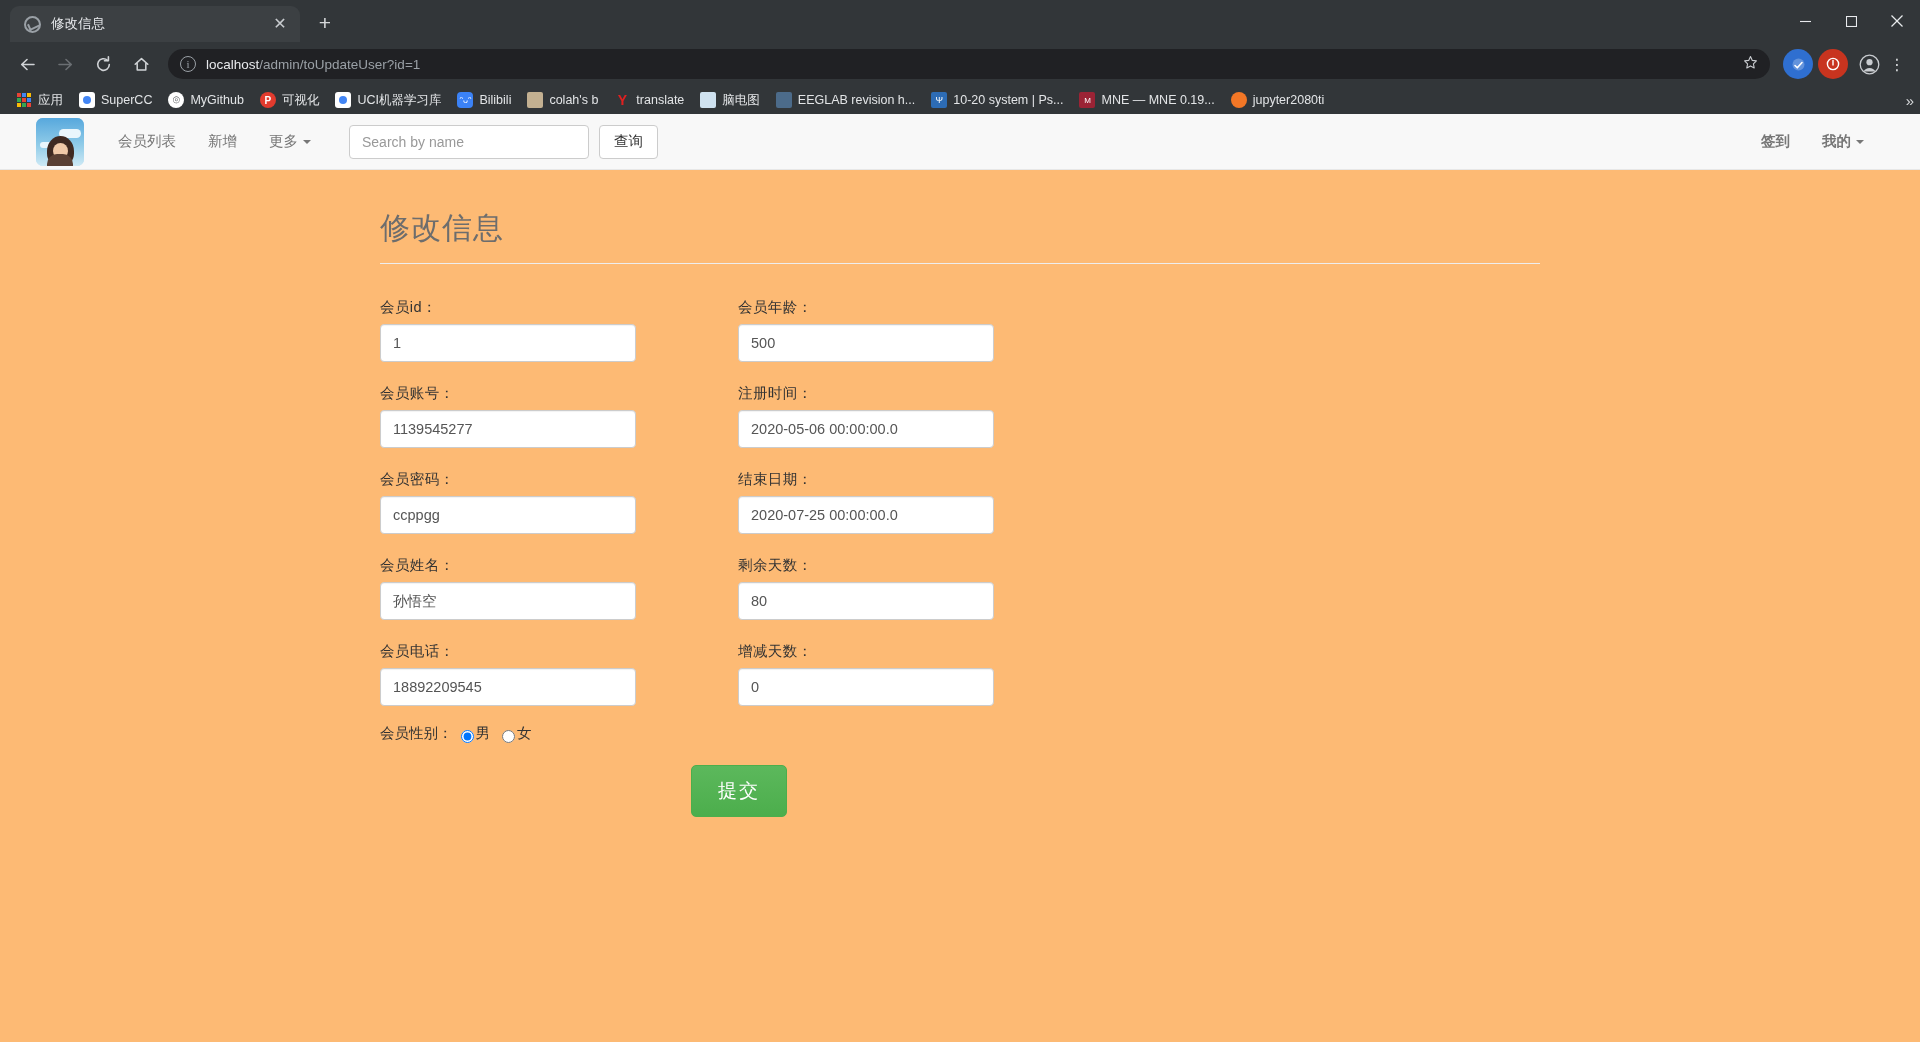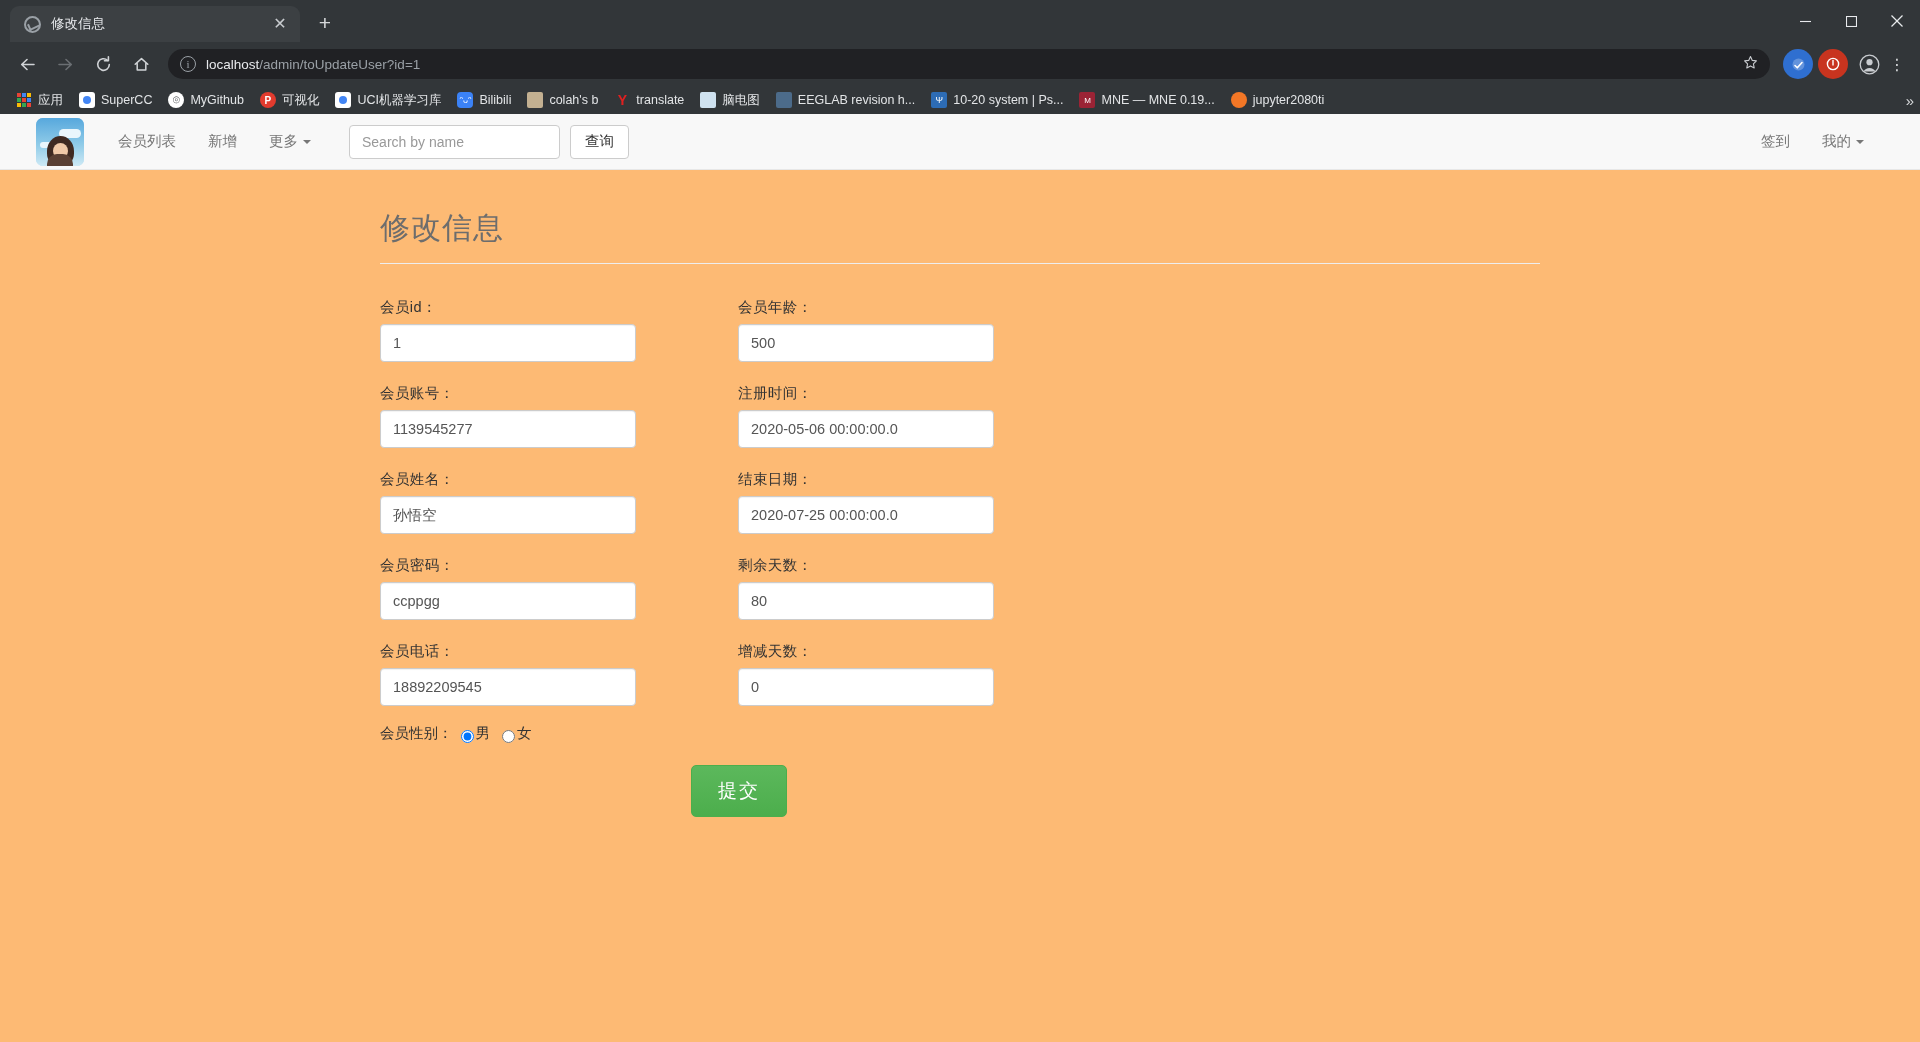--- a/index.html
+++ b/index.html
@@ -86,30 +86,30 @@
   .brand .hair { position:absolute; width:27px; height:30px; background:#3f2a22; border-radius:50% 50% 42% 42%;
                  left:11px; bottom:0; }
   .brand .face { position:absolute; width:15px; height:16px; background:#f0c9a8; border-radius:50%;
                  left:17px; bottom:7px; }
   .brand .body { position:absolute; width:26px; height:12px; background:#5a4034; border-radius:10px 10px 0 0;
                  left:11px; bottom:0; }
   .navlink { color:#777777; font-size:14.5px; padding:0 16px; white-space:nowrap; }
   .caret { display:inline-block; width:0; height:0; margin-left:5px; vertical-align:middle;
            border-left:4px solid transparent; border-right:4px solid transparent; border-top:4px solid #777; }
   .searchbox {
-    width:211px; height:34px; border:1px solid #cccccc; border-radius:4px; background:#fff;
+    width:240px; height:34px; border:1px solid #cccccc; border-radius:4px; background:#fff;
     margin-left:22px; padding:0 12px; font-size:14px; color:#555; outline:none;
     font-family:"Liberation Sans",sans-serif;
   }
   .searchbox::placeholder { color:#999; }
   .btn-search {
     height:34px; margin-left:10px; padding:0 14px; background:#fff; border:1px solid #cccccc;
     border-radius:4px; color:#333; font-size:14.5px; font-family:"Liberation Sans",sans-serif;
   }
-  .nav-right { margin-left:auto; display:flex; align-items:flex-end; }
+  .nav-right { margin-left:auto; display:flex; align-items:flex-end;font-weight:bold; }
 
   .container { width:1160px; margin:0 auto; padding-top:38px; }
   .page-title { font-size:30px; color:#6d6d6d; font-weight:400; margin:0 0 14px 0; letter-spacing:1px; }
   .hr { height:1px; background:#eeeeee; margin:0 0 34px 0; }
 
   .form-grid { display:flex; }
   .col { width:358px; }
   .col.right { margin-left:0px; }
   .fgroup { margin-bottom:22px; }
   .flabel { display:block; font-size:14.5px; color:#333333; margin-bottom:7px; letter-spacing:.4px; }
@@ -318,26 +318,26 @@
       <div class="col">
         <div class="fgroup">
           <label class="flabel">会员id：</label>
           <input class="finput" value="1" style="">
         </div>
         <div class="fgroup">
           <label class="flabel">会员账号：</label>
           <input class="finput" value="1139545277" style="">
         </div>
         <div class="fgroup">
+          <label class="flabel">会员密码：</label>
+          <input class="finput" value="ccppgg" style="">
+        </div>
+        <div class="fgroup">
           <label class="flabel">会员姓名：</label>
           <input class="finput" value="孙悟空" style="">
-        </div>
-        <div class="fgroup">
-          <label class="flabel">会员密码：</label>
-          <input class="finput" value="ccppgg" style="">
         </div>
         <div class="fgroup">
           <label class="flabel">会员电话：</label>
           <input class="finput" value="18892209545" style="">
         </div>
         <div class="radio-row">
           <span>会员性别：</span>
           <input type="radio" name="gender" checked="" style="">
           <span class="opt">男</span>
           <input type="radio" name="gender" style="">

